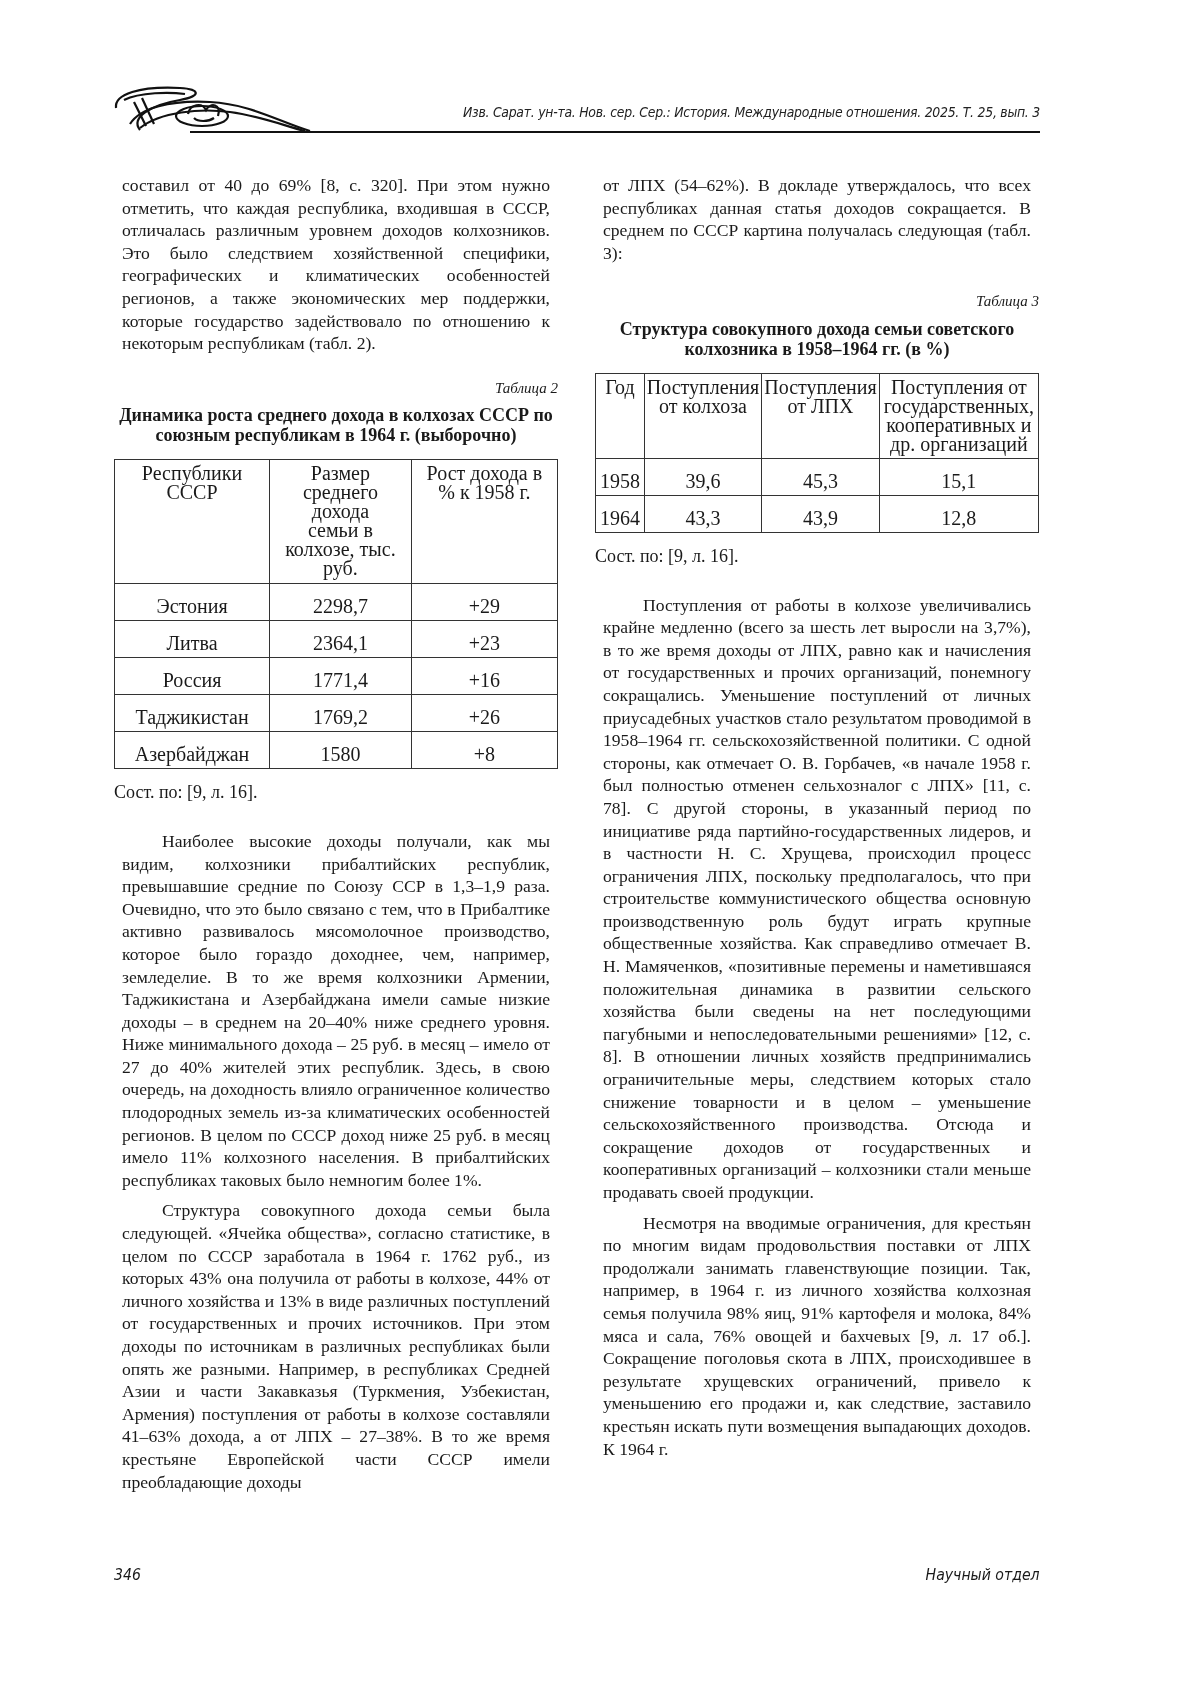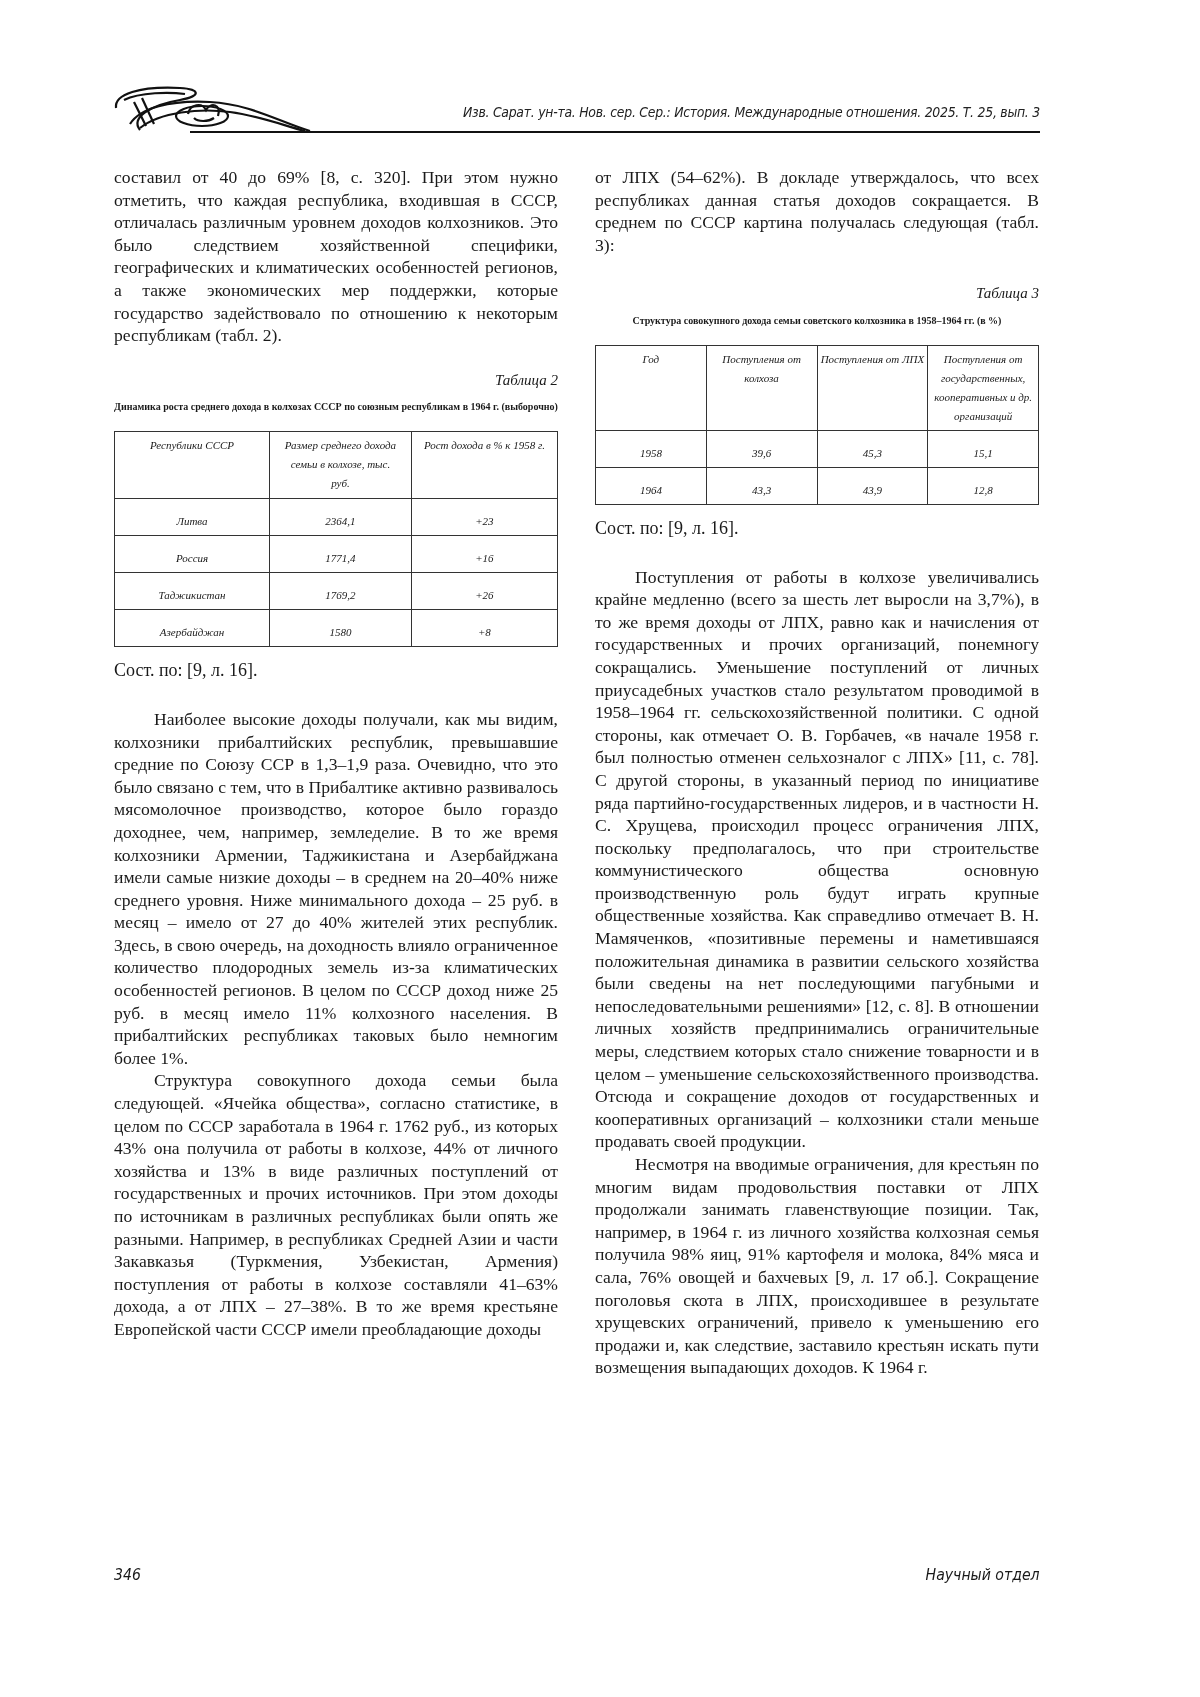--- a/index.html
+++ b/index.html
@@ -6,25 +6,25 @@
   body { width: 1200px; height: 1697px; position: relative; overflow: hidden;
          font-family: "Liberation Serif", serif; color: #1a1a1a; }
   .header { position: absolute; left: 110px; top: 78px; width: 930px; height: 56px; }
   .ornament { position: absolute; left: 0; top: 0; width: 240px; height: 56px; }
   .header-line { position: absolute; left: 80px; right: 0; top: 53px; height: 2px; background: #111; }
   .running-head { position: absolute; right: 0; top: 26px; font-family: "DejaVu Sans", sans-serif;
                   font-style: italic; font-size: 14.5px; letter-spacing: -0.3px; color: #222; transform: scaleX(0.86); transform-origin: right center; white-space: nowrap; }
   .col { position: absolute; top: 166px; width: 444px; font-size: 17.6px; line-height: 22.6px; }
   .col.left { left: 114px; }
   .col.right { left: 595px; }
-  .col p { margin: 0; text-align: justify; text-align-last: left; hyphens: manual; }
+  .col p { margin: 8px; text-align: justify; text-align-last: left; hyphens: manual; }
   .col p.ind { text-indent: 40px; }
   .tab-label { text-align: right; font-style: italic; font-size: 15px; margin-top: 22px; margin-bottom: 6px; }
-  .tab-title { text-align: center; font-weight: bold; font-size: 10px; line-height: 20px; margin-bottom: 14px; }
-  table { border-collapse: collapse; width: 100%; font-size: 11px; line-height: 19px; font-style: italic; }
+  .tab-title { text-align: center; font-weight: bold; font-size: 18px; line-height: 20px; margin-bottom: 14px; }
+  table { border-collapse: collapse; width: 100%; font-size: 20px; line-height: 19px; }
   th, td { border: 1.3px solid #333; text-align: center; vertical-align: top; padding: 4px 2px 3px; font-weight: normal; }
   td { padding: 13px 2px 4px; }
   .source { font-size: 18px; margin-top: 12px; margin-bottom: 26px; }
   .footer-num { position: absolute; left: 114px; top: 1565px; font-family: "DejaVu Sans", sans-serif; font-style: italic; font-size: 16px; transform: scaleX(0.88); transform-origin: left center; }
   .footer-sec { position: absolute; right: 160px; top: 1565px; font-family: "DejaVu Sans", sans-serif; font-style: italic; font-size: 16px; transform: scaleX(0.88); transform-origin: right center; }
 </style>
 </head>
 <body>
 
 <div class="header">
@@ -54,20 +54,25 @@
     <colgroup>
         <col style="width:35%">
         <col style="width:32%">
         <col style="width:33%">
       </colgroup>
     <tbody>
         <tr>
       <th style="padding:4px 22px 16px;">Республики СССР</th>
       <th style="padding:4px 14px 5px;">Размер среднего дохода семьи в колхозе, тыс. руб.</th>
       <th style="padding:4px 10px 19px;">Рост дохода в % к 1958 г.</th>
+    </tr>
+    <tr>
+      <td>Эстония</td>
+      <td>2298,7</td>
+      <td>+29</td>
     </tr>
     <tr>
       <td>Литва</td>
       <td>2364,1</td>
       <td>+23</td>
     </tr>
     <tr>
       <td>Россия</td>
       <td>1771,4</td>
       <td>+16</td>

